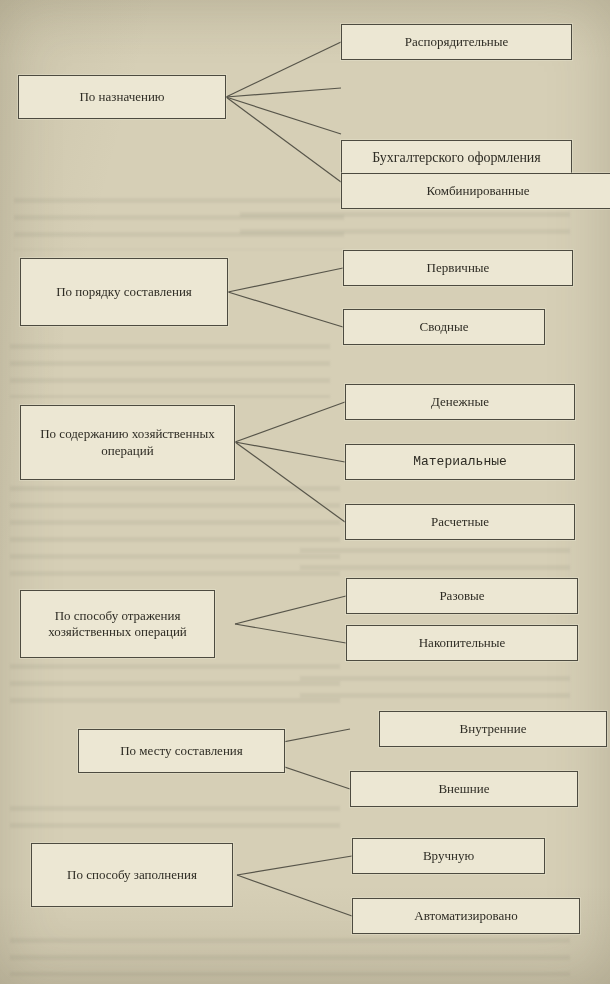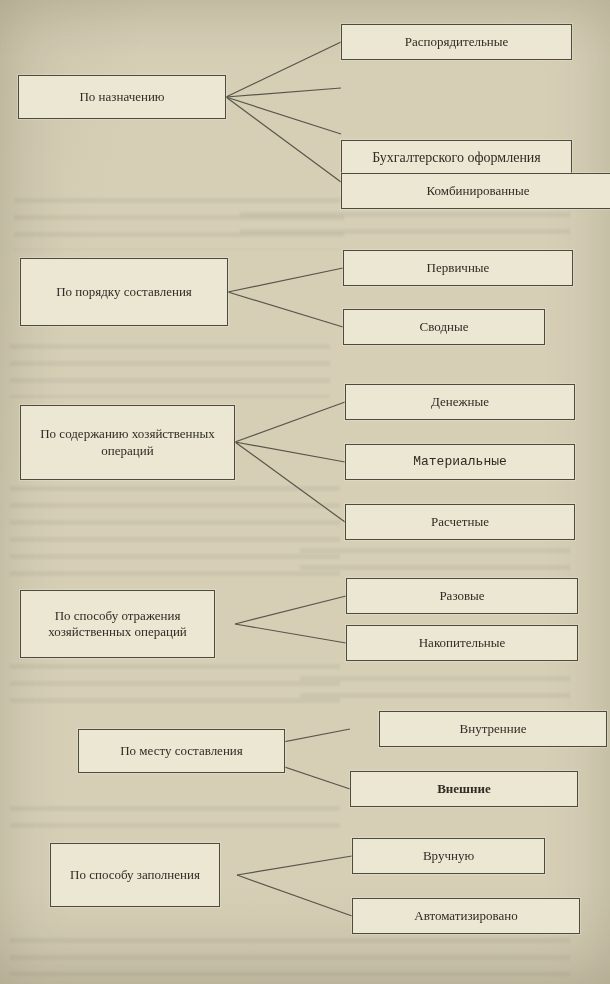--- a/index.html
+++ b/index.html
@@ -117,19 +117,19 @@
   <div class="box" style="left:345px; top:384px; width:230px; height:36px;">Денежные</div>
   <div class="box" style="left:345px; top:444px; width:230px; height:36px;font-family:Liberation Mono, monospace;">Материальные</div>
   <div class="box" style="left:345px; top:504px; width:230px; height:36px;">Расчетные</div>
 
   <div class="box" style="left:20px; top:590px; width:195px; height:68px;">По способу отражения хозяйственных операций</div>
   <div class="box" style="left:346px; top:578px; width:232px; height:36px;">Разовые</div>
   <div class="box" style="left:346px; top:625px; width:232px; height:36px;">Накопительные</div>
 
   <div class="box" style="left:30px; top:729px; width:207px; height:44px;margin-left:48px;">По месту составления</div>
   <div class="box" style="left:350px; top:711px; width:228px; height:36px;margin-left:29px;">Внутренние</div>
-  <div class="box" style="left:350px; top:771px; width:228px; height:36px;font-weight:bold;">Внешние</div>
+  <div class="box" style="left:350px; top:771px; width:228px; height:36px;">Внешние</div>
 
-  <div class="box" style="left:50px; top:843px; width:170px; height:64px;">По способу заполнения</div>
+  <div class="box" style="left:31px; top:843px; width:202px; height:64px;">По способу заполнения</div>
   <div class="box" style="left:352px; top:838px; width:193px; height:36px;">Вручную</div>
   <div class="box" style="left:352px; top:898px; width:228px; height:36px;">Автоматизировано</div>
 
 </div>
 
 </body></html>

